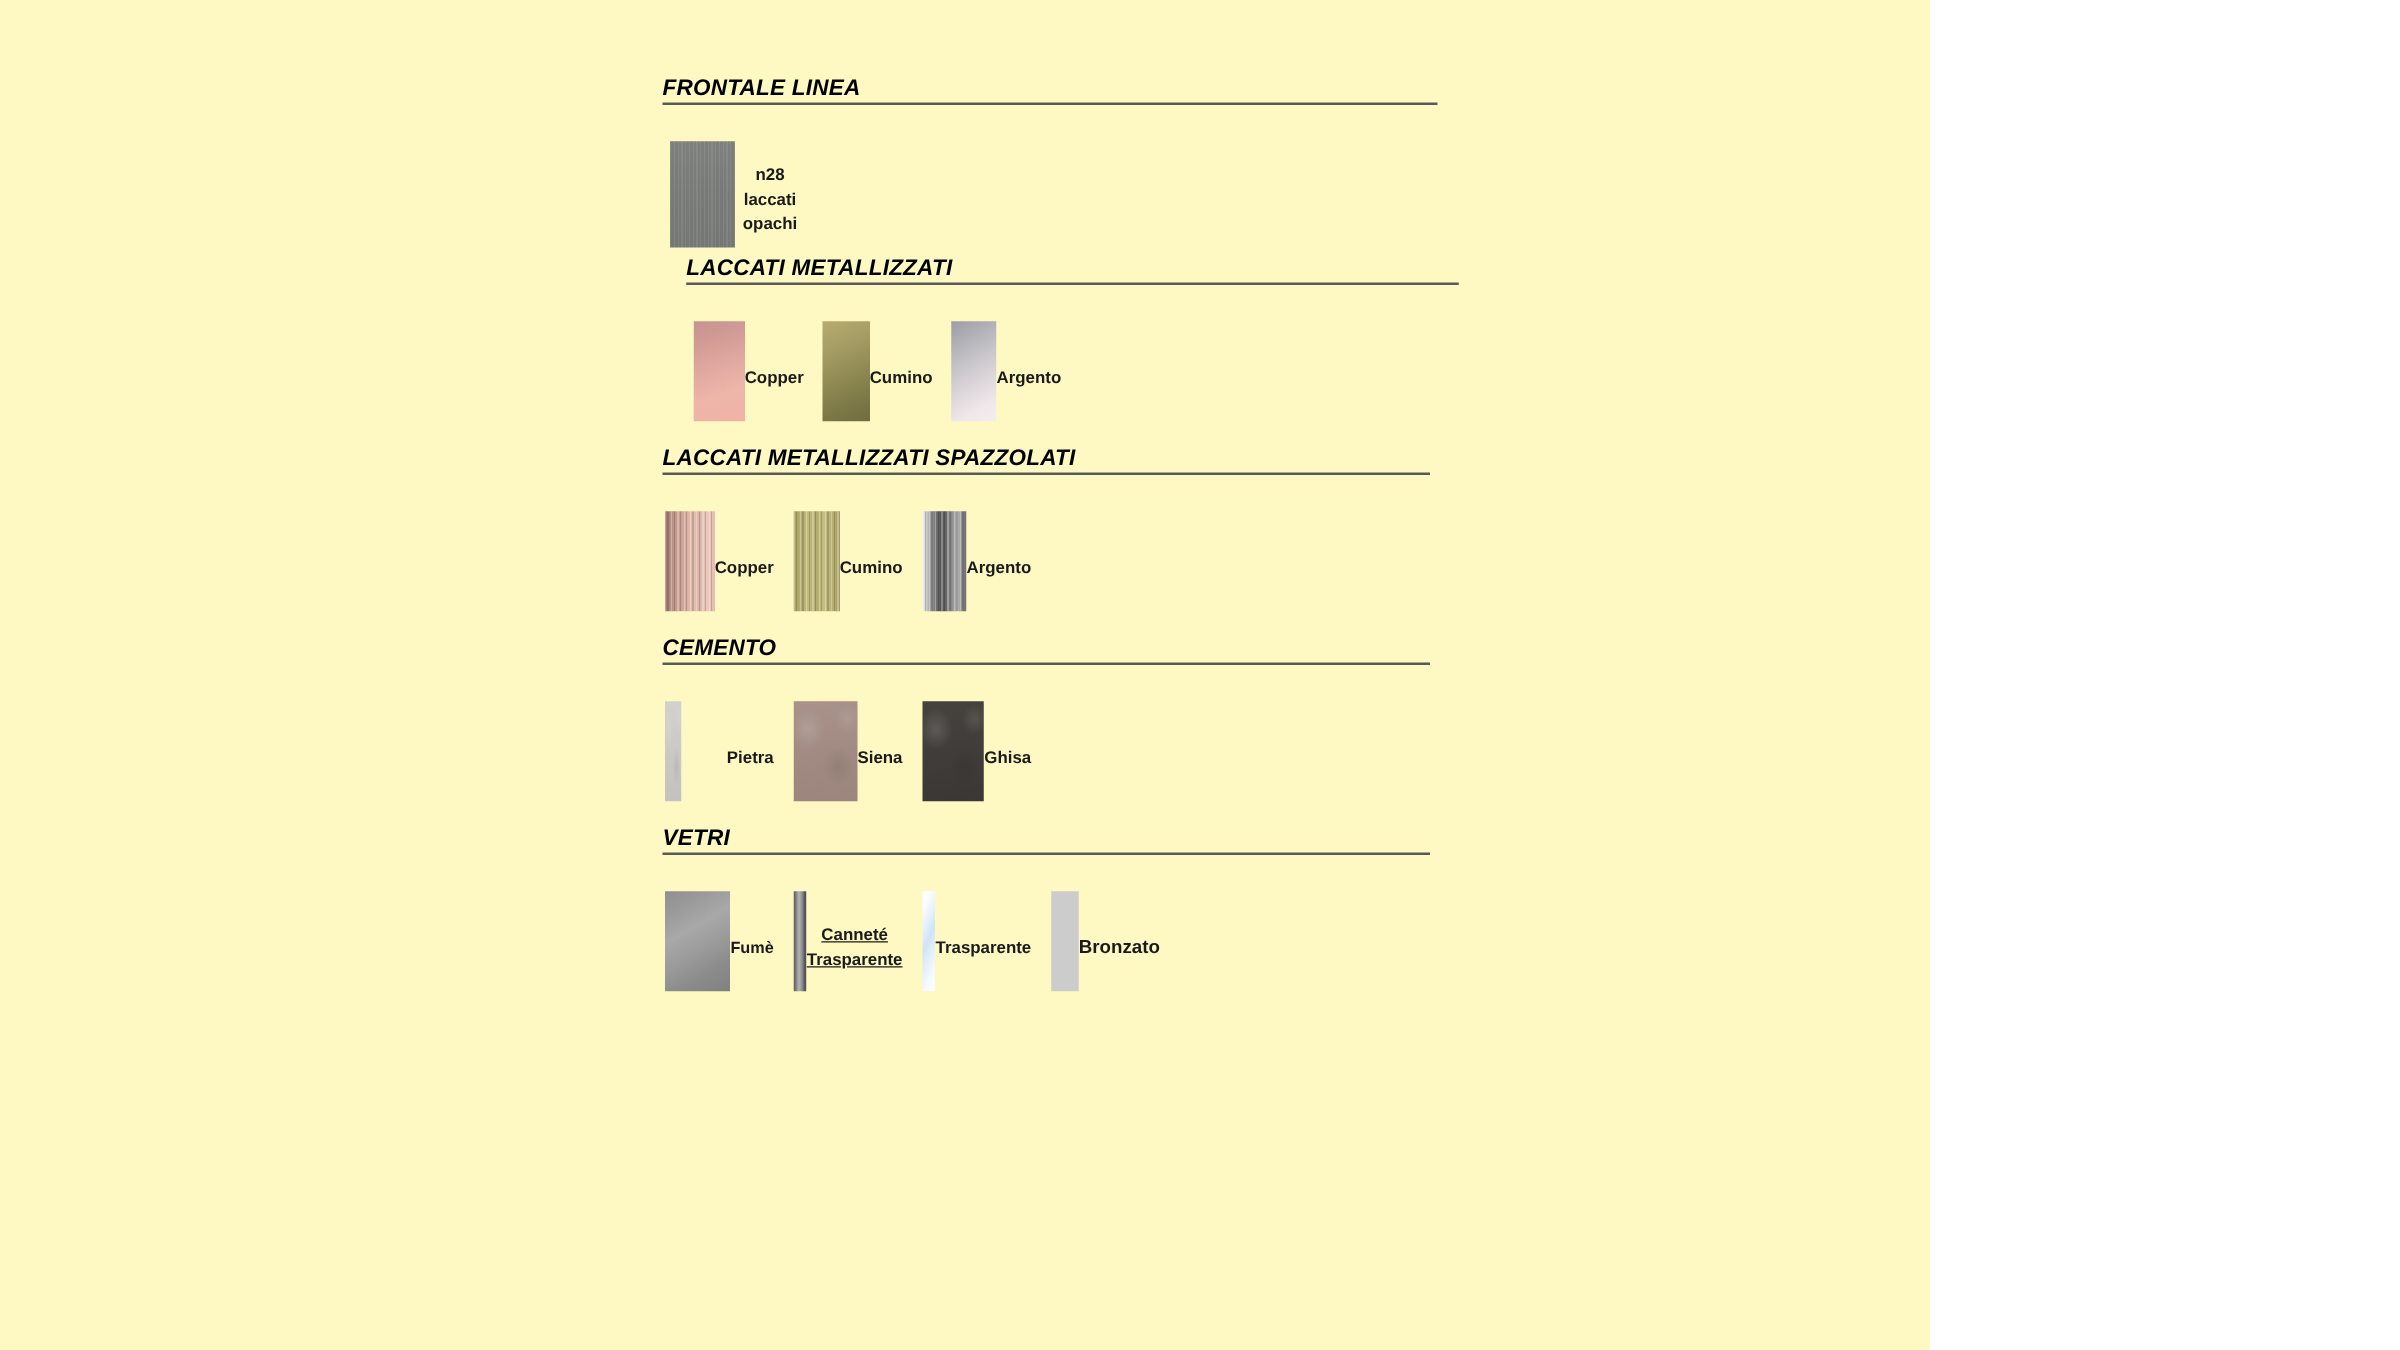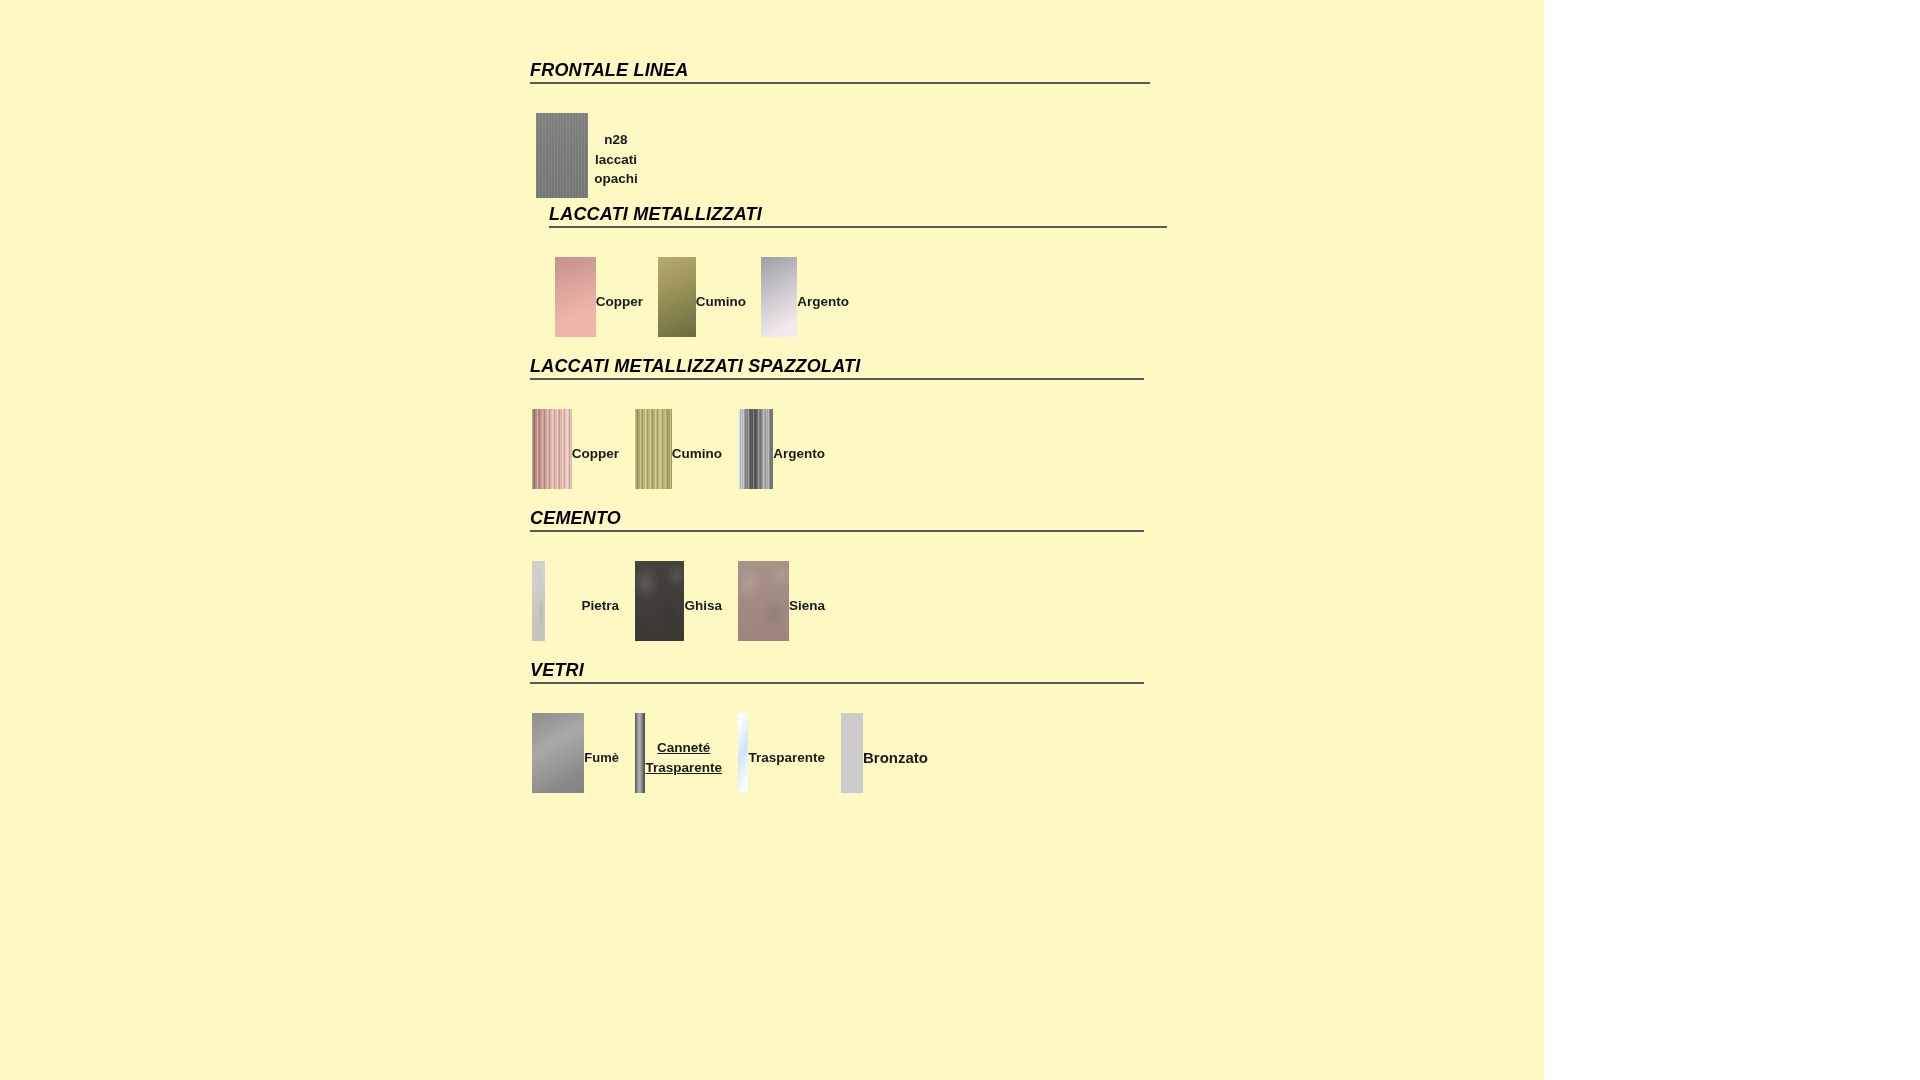--- a/index.html
+++ b/index.html
@@ -289,26 +289,26 @@
         </div>
       </div>
       <div class="section" style="position: absolute; left: 0px; top: 448px;">
         <div class="sec-head"><div class="sec-title">CEMENTO</div><div class="sec-rule" style="width: 614px;"></div></div>
         <div class="row" style="margin-top: 26px; margin-left: 2px; gap: 16px;">
           <div class="cell" style="width: 87px; gap: 36px;">
             <div class="swatch tx-pietra concrete" style="width: 87px; height: 80px;"></div>
             <div class="caption" style="font-size: 13.5px; margin-top: 10px;">Pietra</div>
           </div>
           <div class="cell" style="width: 87px;">
+            <div class="swatch tx-siena concrete" style="width: 87px; height: 80px;"></div>
+            <div class="caption" style="font-size: 13.5px; margin-top: 10px;">Siena</div>
+          </div>
+          <div class="cell" style="width: 87px;">
             <div class="swatch tx-ghisa concrete" style="width: 87px; height: 80px;"></div>
             <div class="caption" style="font-size: 13.5px; margin-top: 10px;">Ghisa</div>
-          </div>
-          <div class="cell" style="width: 87px;">
-            <div class="swatch tx-siena concrete" style="width: 87px; height: 80px;"></div>
-            <div class="caption" style="font-size: 13.5px; margin-top: 10px;">Siena</div>
           </div>
         </div>
       </div>
       <div class="section" style="position: absolute; left: 0px; top: 600px;">
         <div class="sec-head"><div class="sec-title">VETRI</div><div class="sec-rule" style="width: 614px;"></div></div>
         <div class="row" style="margin-top: 26px; margin-left: 2px; gap: 16px;">
           <div class="cell" style="width: 87px;">
             <div class="swatch tx-fume" style="width: 87px; height: 80px;"></div>
             <div class="caption" style="font-size: 13px; margin-top: 10px;">Fumè</div>
           </div>

